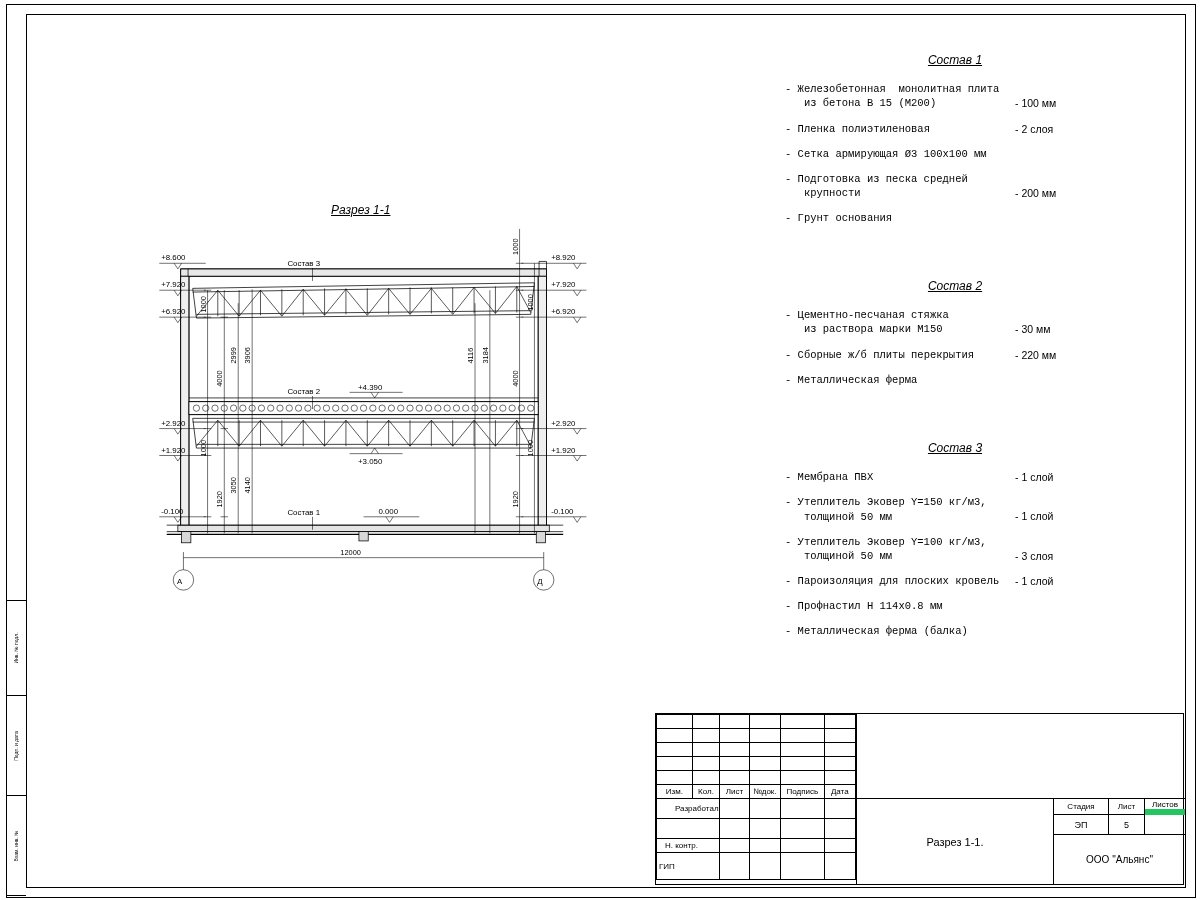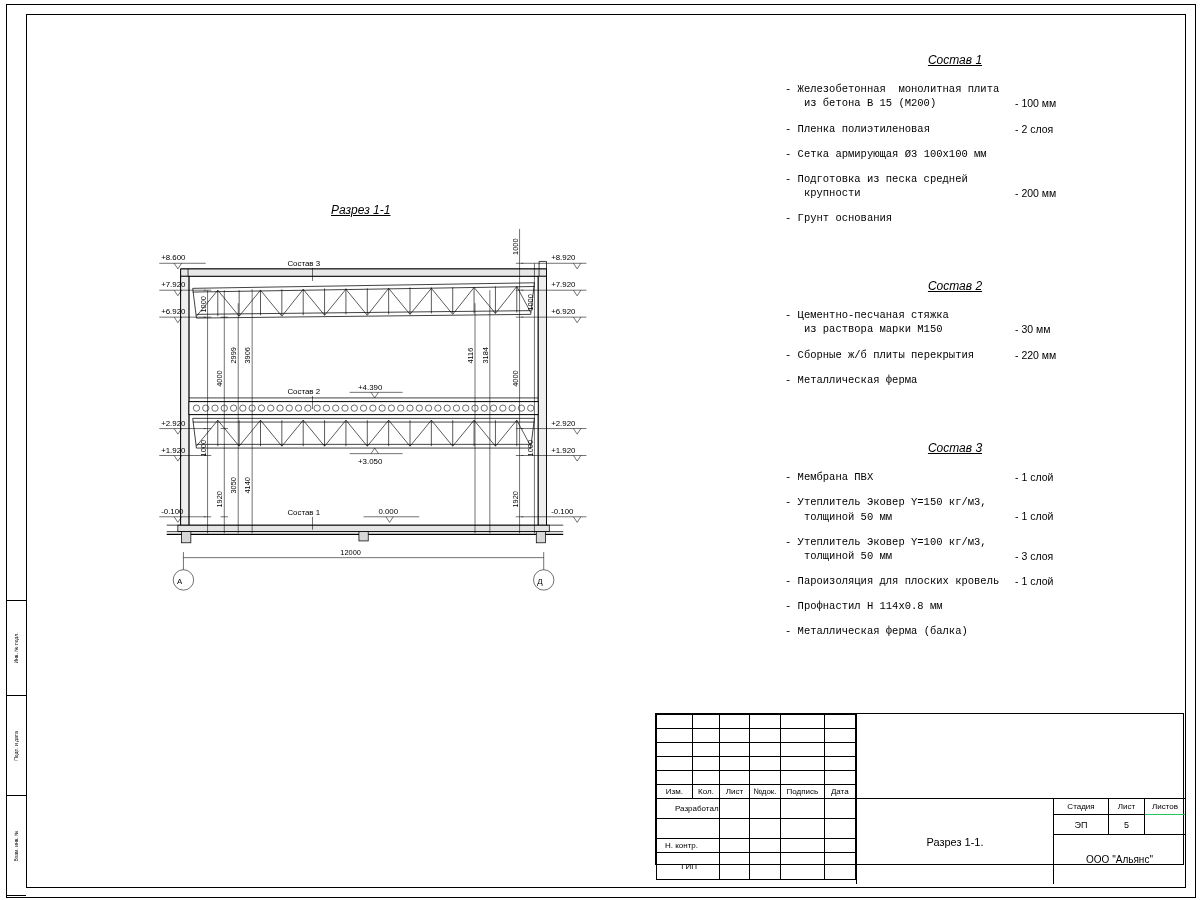--- a/index.html
+++ b/index.html
@@ -17,21 +17,21 @@
   .title-section u{text-decoration:underline;}
 
   
   .spec{position:absolute;font-size:10.5px;line-height:1.35;}
   .spec h3{font-size:12px;font-style:italic;font-weight:normal;text-align:center;margin:0 0 14px 0;text-decoration:underline;}
   .spec .row{display:flex;margin-bottom:11px;}
   .spec .row .txt{width:230px;font-family:Liberation Mono, monospace;}
   .spec .row .val{width:90px;}
 
   
-  .stamp{position:absolute;left:655px;top:713px;width:529px;height:152px;border:1px solid #000;box-sizing:border-box;}
+  .stamp{position:absolute;left:655px;top:713px;width:529px;height:172px;border:1px solid #000;box-sizing:border-box;}
   .stamp table{border-collapse:collapse;font-size:8.5px;}
   .stamp td{border:1px solid #000;padding:0;text-align:center;vertical-align:middle;height:13px;}
   .stamp .lbl{font-size:8px;}
   .lefttab{position:absolute;left:0;top:0;}
 
   
   svg text{font-family:"Liberation Sans",sans-serif;}
   .dimtxt{font-size:8px;fill:#000;}
   .lvltxt{font-size:8.5px;fill:#000;}
   .lbl3{font-size:8.5px;fill:#000;}
@@ -415,37 +415,37 @@
             <td></td>
           </tr>
       <tr>
             <td colspan="2" style="text-align:left;padding-left:8px;height:13px" class="lbl">Н. контр.</td>
             <td></td>
             <td></td>
             <td></td>
             <td></td>
           </tr>
       <tr>
-            <td colspan="2" style="text-align:center;padding-left:2px;height:26px" class="lbl">ГИП</td>
+            <td colspan="2" style="text-align:left;padding-left:2px;height:26px" class="lbl">ГИП</td>
             <td></td>
             <td></td>
             <td></td>
             <td></td>
           </tr>
     </tbody>
       </table>
 
     <div style="position:absolute;left:200px;top:0;width:329px;height:170px;">
       <div style="position:absolute;left:0;top:0;width:329px;height:85px;border-left:1px solid #000;border-bottom:1px solid #000;box-sizing:border-box;"></div>
       <div style="position:absolute;left:0;top:85px;width:197px;height:85px;border-left:1px solid #000;box-sizing:border-box;display:flex;align-items:center;justify-content:center;font-size:11px;">Разрез  1-1.</div>
       <div style="position:absolute;left:197px;top:85px;width:132px;height:85px;border-left:1px solid #000;box-sizing:border-box;">
         <div style="display:flex;height:16px;">
           <div style="flex:1;border-bottom:1px solid #000;border-right:1px solid #000;display:flex;align-items:center;justify-content:center;font-size:8px;">Стадия</div>
           <div style="width:35px;border-bottom:1px solid #000;border-right:1px solid #000;display:flex;align-items:center;justify-content:center;font-size:8px;">Лист</div>
-          <div style="width:40px;border-bottom:1px solid #22c55e;display:flex;align-items:center;justify-content:center;font-size:8px;">Листов</div>
+          <div style="width:40px;border-bottom:6px solid #22c55e;display:flex;align-items:center;justify-content:center;font-size:8px;">Листов</div>
         </div>
         <div style="display:flex;height:20px;">
           <div style="flex:1;border-bottom:1px solid #000;border-right:1px solid #000;display:flex;align-items:center;justify-content:center;font-size:9px;">ЭП</div>
           <div style="width:35px;border-bottom:1px solid #000;border-right:1px solid #000;display:flex;align-items:center;justify-content:center;font-size:9px;">5</div>
           <div style="width:40px;border-bottom:1px solid #000;display:flex;align-items:center;justify-content:center;font-size:9px;"></div>
         </div>
         <div style="height:49px;display:flex;align-items:center;justify-content:center;font-size:10px;">ООО "Альянс"</div>
       </div>
     </div>
   </div>

